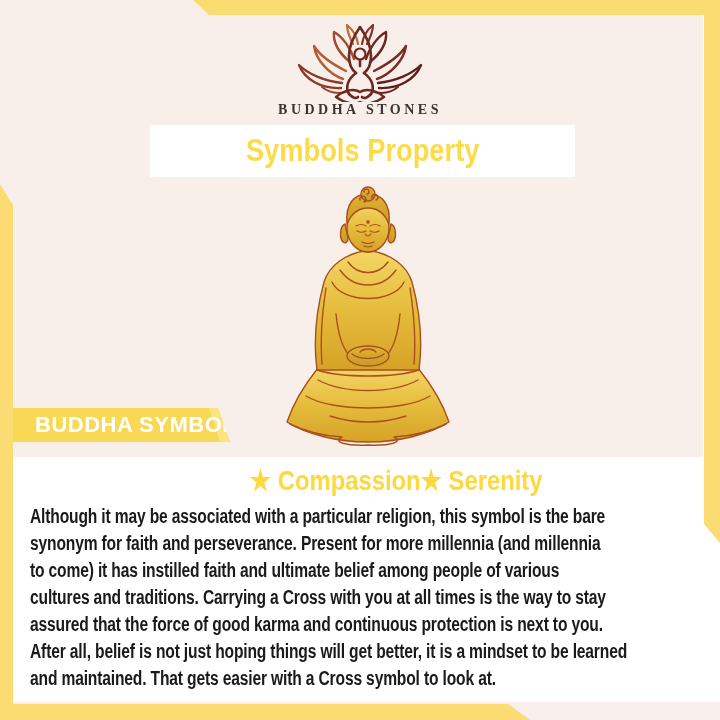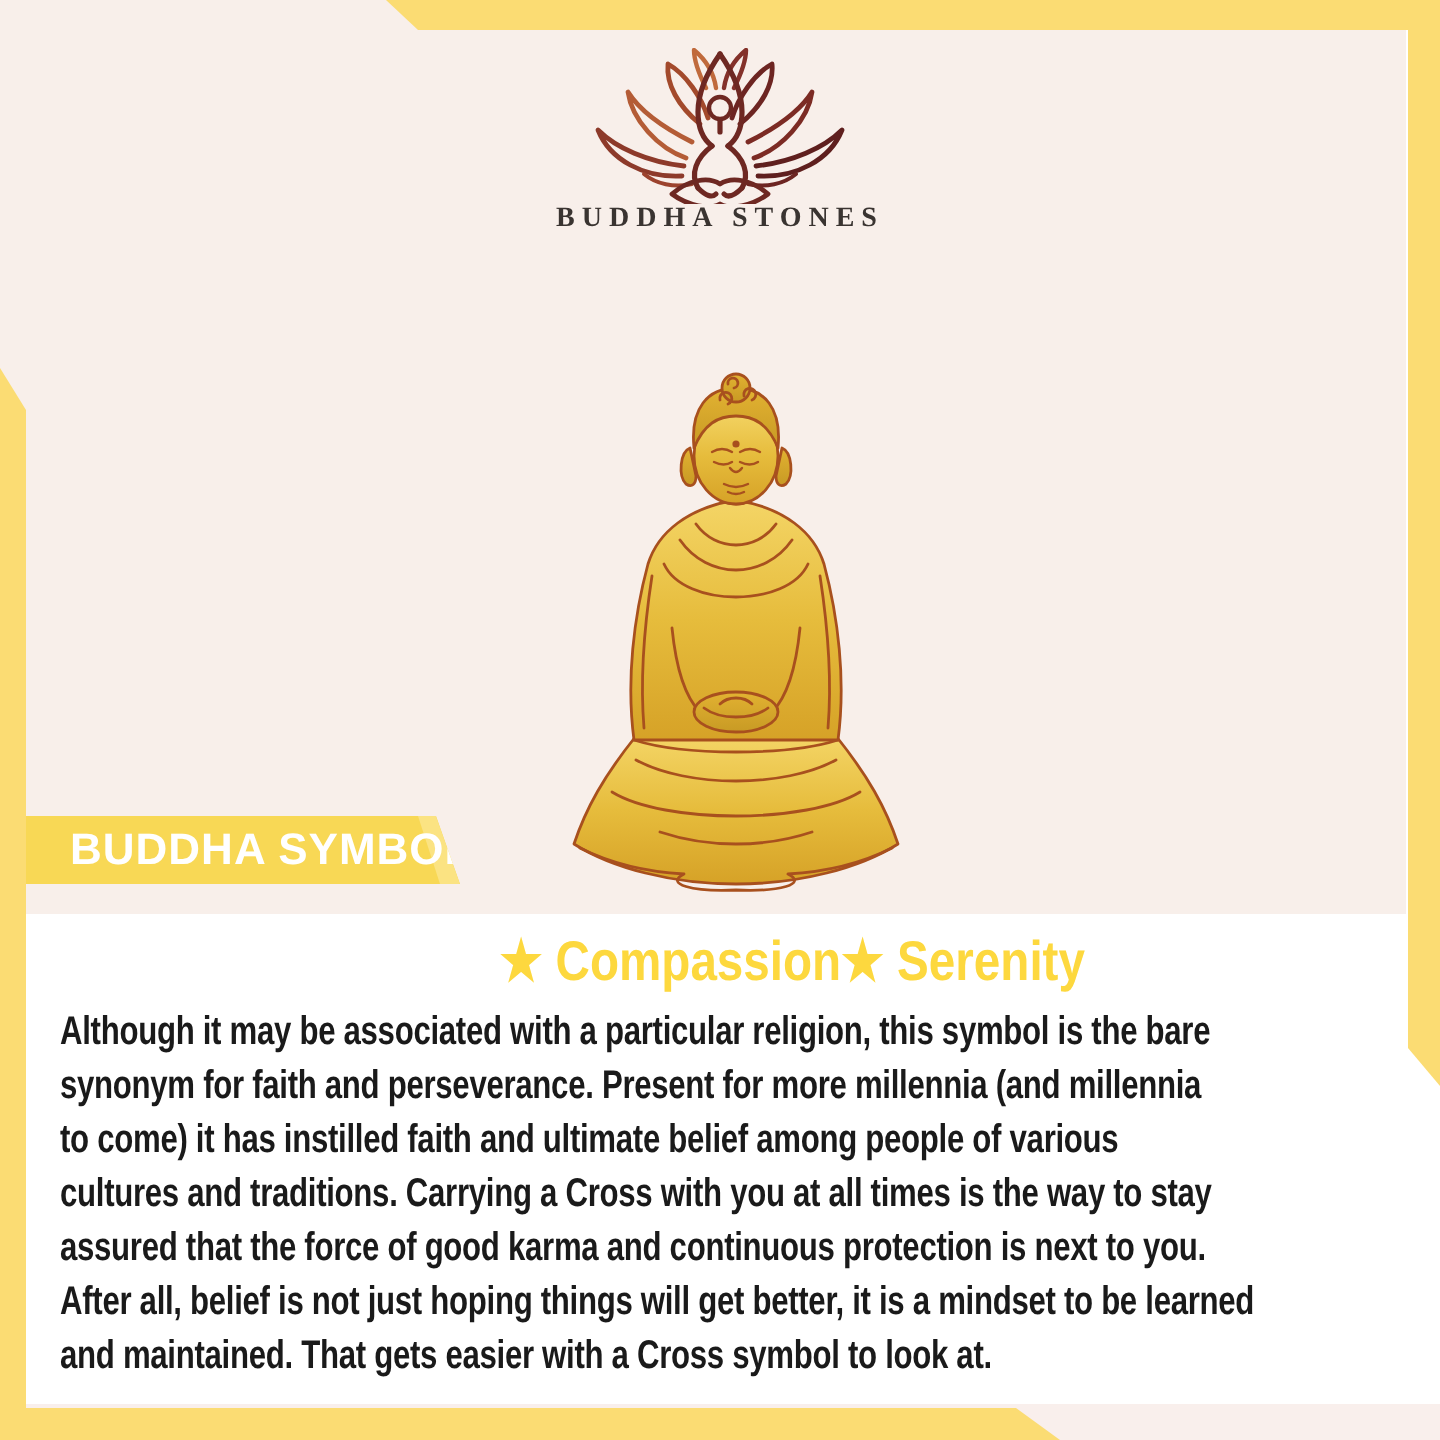--- a/index.html
+++ b/index.html
@@ -92,20 +92,23 @@
         <path d="M68,49 C76,55 79,63 75,70"></path>
         <path d="M53,70 C57,74 60,75 62,73"></path>
         <path d="M75,70 C71,74 68,75 66,73"></path>
         <path d="M40,73 C48,66 58,64 64,68 C70,64 80,66 88,73 C80,79 69,81 64,78 C59,81 48,79 40,73 Z" stroke-width="2.4"></path>
       </g>
     </g>
   </svg>
 
   <div class="brand-name">BUDDHA STONES</div>
 
+  <div class="title-box">
+    <span class="title-text">Symbols Property</span>
+  </div>
 
   <svg class="buddha" viewBox="0 0 192 272">
     <defs>
       <linearGradient id="gold" x1="0" y1="0" x2="0" y2="1">
         <stop offset="0" stop-color="#f4d566"></stop>
         <stop offset="0.5" stop-color="#e6bc3c"></stop>
         <stop offset="1" stop-color="#d6a227"></stop>
       </linearGradient>
       <linearGradient id="goldDark" x1="0" y1="0" x2="0" y2="1">
         <stop offset="0" stop-color="#e2b232"></stop>

